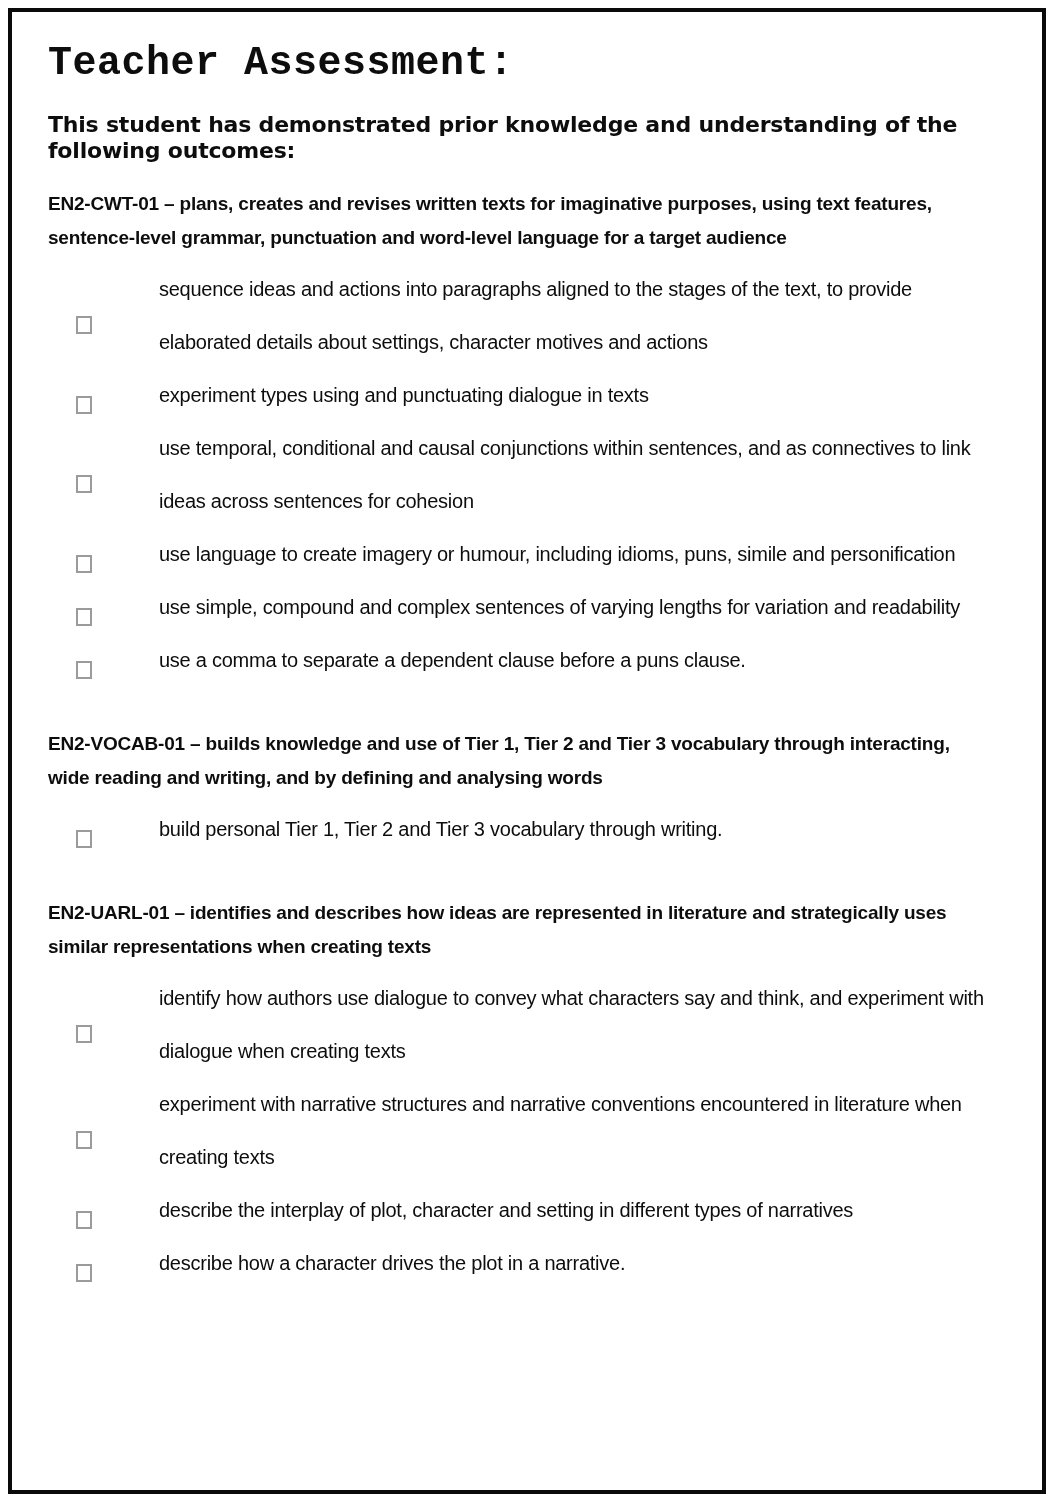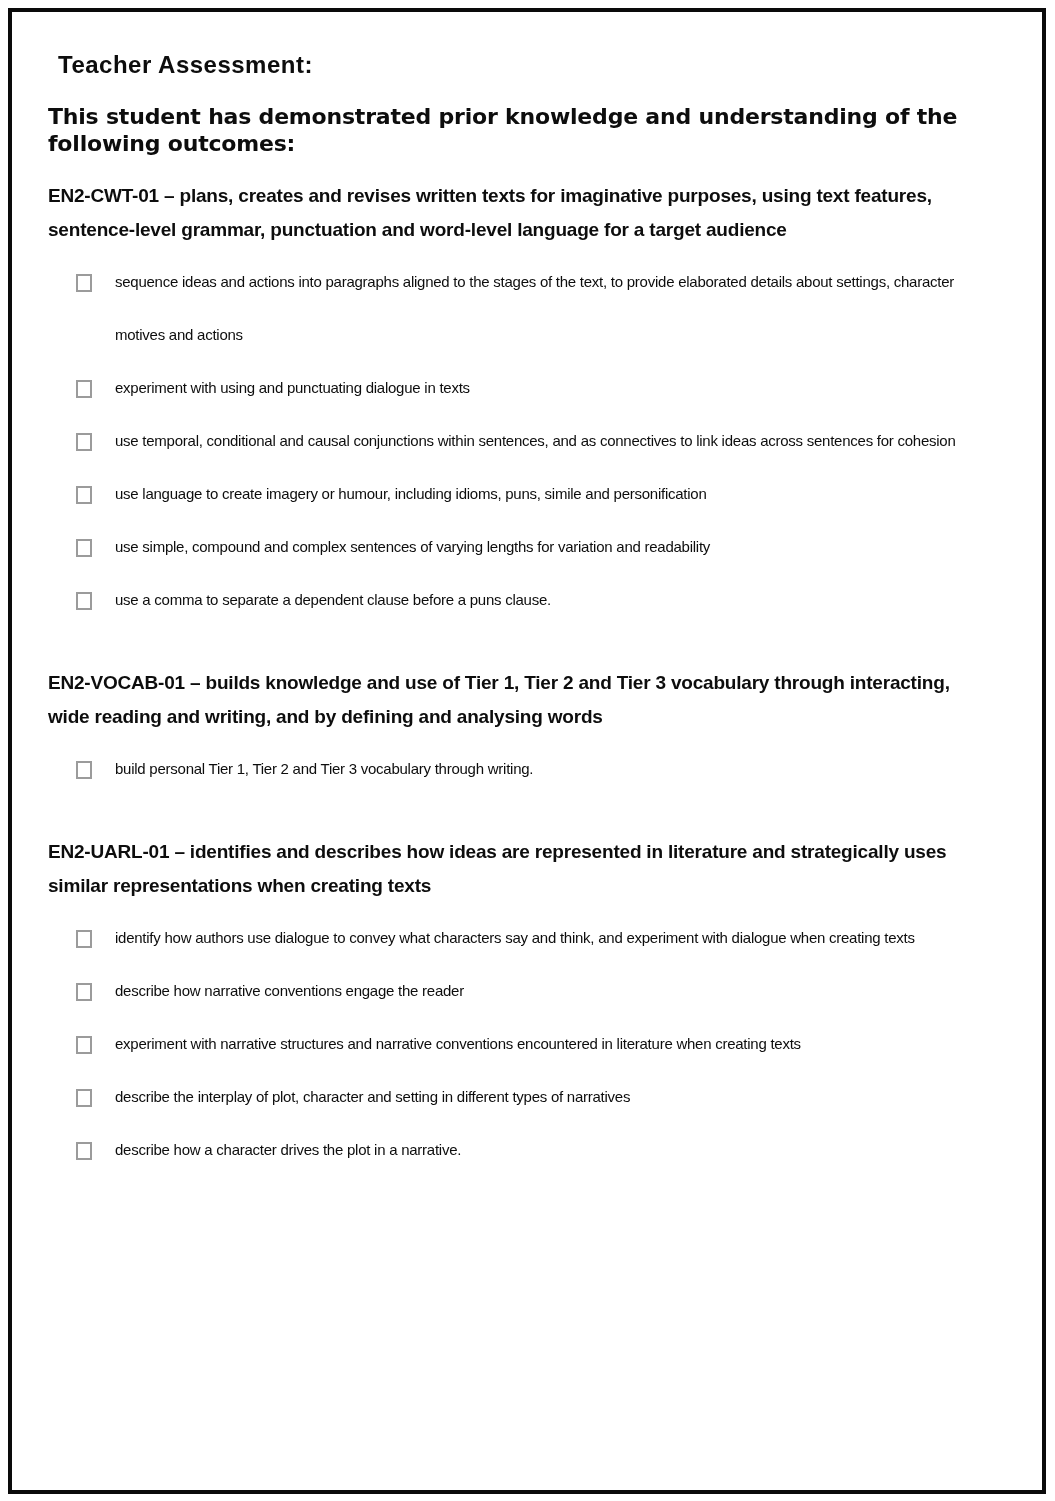--- a/index.html
+++ b/index.html
@@ -27,26 +27,26 @@
     border: 4px solid #0a0a0a;
     pointer-events: none;
   }
   .content {
     position: absolute;
     left: 48px;
     top: 42px;
     right: 52px;
   }
   .doc-title {
-    font-family: Liberation Sans, sans-serif;
-    font-size: 24px;
+    font-family: Liberation Mono, monospace;
+    font-size: 40px;
     font-weight: 600;
     letter-spacing: 0.5px;
     line-height: 1.1;
-    margin: 10px;
+    margin: 0;
   }
   .doc-subtitle {
     font-family: "DejaVu Sans", sans-serif;
     font-size: 22px;
     font-weight: 700;
     letter-spacing: -0.2px;
     margin-top: 26px;
     line-height: 1.2;
   }
   .section {
@@ -60,24 +60,25 @@
     font-weight: bold;
     line-height: 34px;
     letter-spacing: -0.2px;
     max-width: 930px;
   }
   .items {
     margin-top: 8px;
   }
   .item {
     display: flex;
-    align-items: flex-start;
-    font-size: 15px;
+    align-items: center;
+    font-size: 20px;
     line-height: 53px;
     letter-spacing: -0.25px;
+    gap: 44px;
   }
   .checkbox {
     flex: none;
     width: 12px;
     height: 14px;
     border: 2px solid #9b9b9b;
     background: #ffffff;
     margin: 19px 0 0 28px;
     cursor: pointer;
   }
@@ -98,21 +99,21 @@
 
     <div class="section first">
       <div class="section-heading">EN2-CWT-01 – plans, creates and revises written texts for imaginative purposes, using text features, sentence-level grammar, punctuation and word-level language for a target audience</div>
       <div class="items">
         <div class="item">
           <span class="checkbox"></span>
           <span class="item-text">sequence ideas and actions into paragraphs aligned to the stages of the text, to provide elaborated details about settings, character motives and actions</span>
         </div>
         <div class="item">
           <span class="checkbox"></span>
-          <span class="item-text">experiment with using and punctuating dialogue in texts</span>
+          <span class="item-text">experiment types using and punctuating dialogue in texts</span>
         </div>
         <div class="item">
           <span class="checkbox"></span>
           <span class="item-text">use temporal, conditional and causal conjunctions within sentences, and as connectives to link ideas across sentences for cohesion</span>
         </div>
         <div class="item">
           <span class="checkbox"></span>
           <span class="item-text">use language to create imagery or humour, including idioms, puns, simile and personification</span>
         </div>
         <div class="item">
@@ -138,24 +139,20 @@
 
     <div class="section">
       <div class="section-heading">EN2-UARL-01 – identifies and describes how ideas are represented in literature and strategically uses similar representations when creating texts</div>
       <div class="items">
         <div class="item">
           <span class="checkbox"></span>
           <span class="item-text">identify how authors use dialogue to convey what characters say and think, and experiment with dialogue when creating texts</span>
         </div>
         <div class="item">
           <span class="checkbox"></span>
-          <span class="item-text">describe how narrative conventions engage the reader</span>
-        </div>
-        <div class="item">
-          <span class="checkbox"></span>
           <span class="item-text">experiment with narrative structures and narrative conventions encountered in literature when creating texts</span>
         </div>
         <div class="item">
           <span class="checkbox"></span>
           <span class="item-text">describe the interplay of plot, character and setting in different types of narratives</span>
         </div>
         <div class="item">
           <span class="checkbox"></span>
           <span class="item-text">describe how a character drives the plot in a narrative.</span>
         </div>

